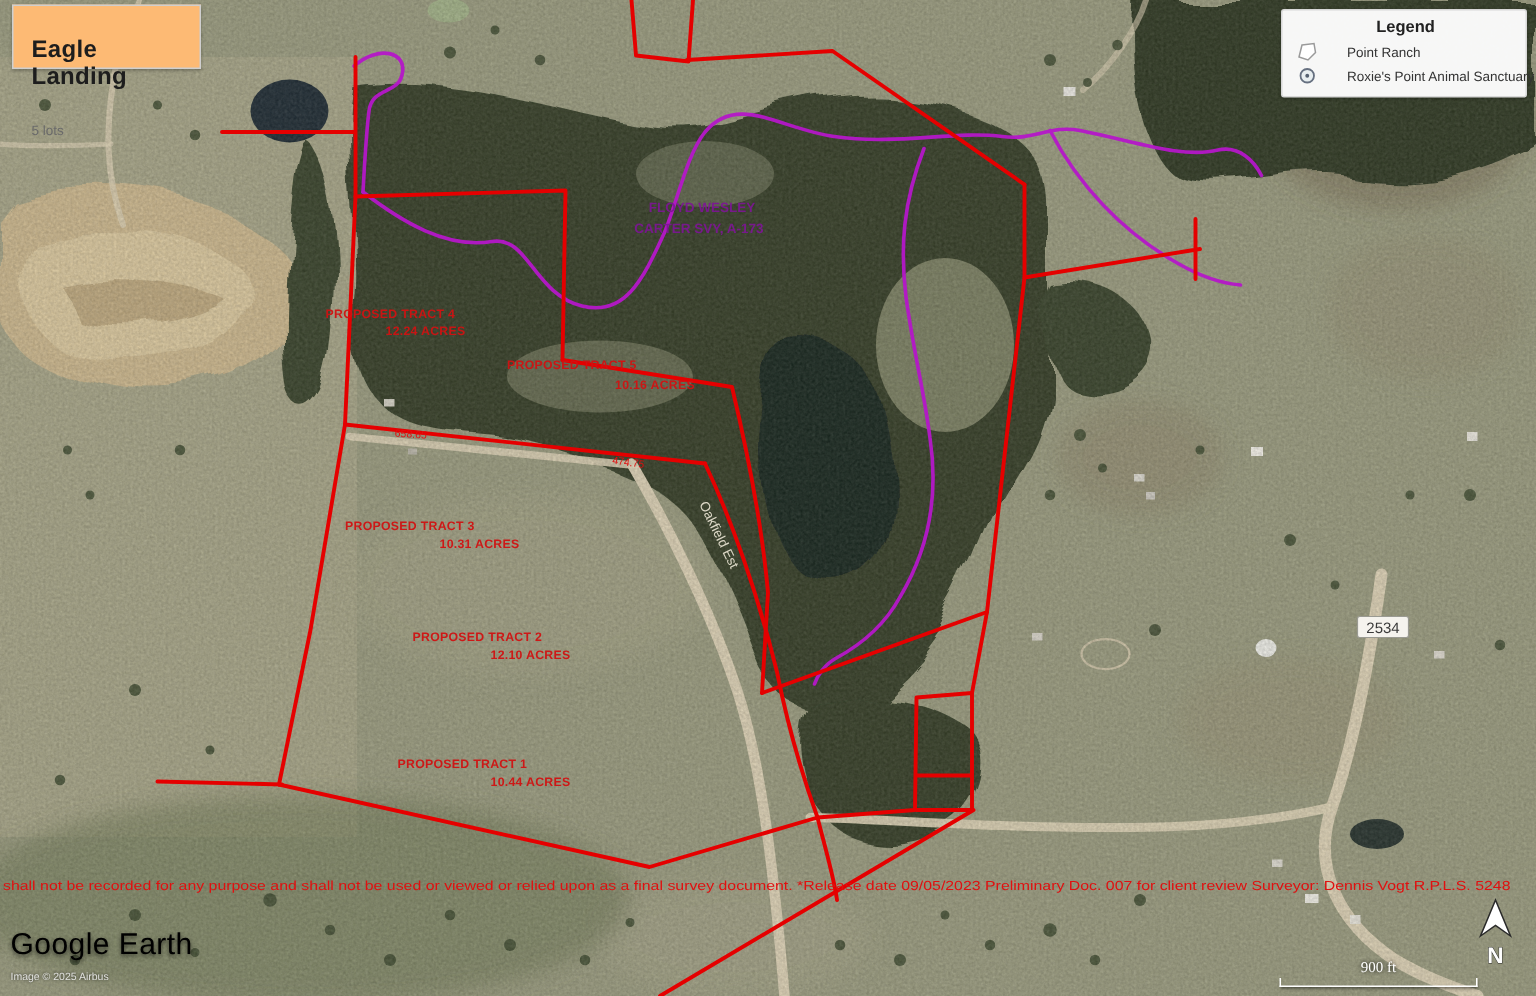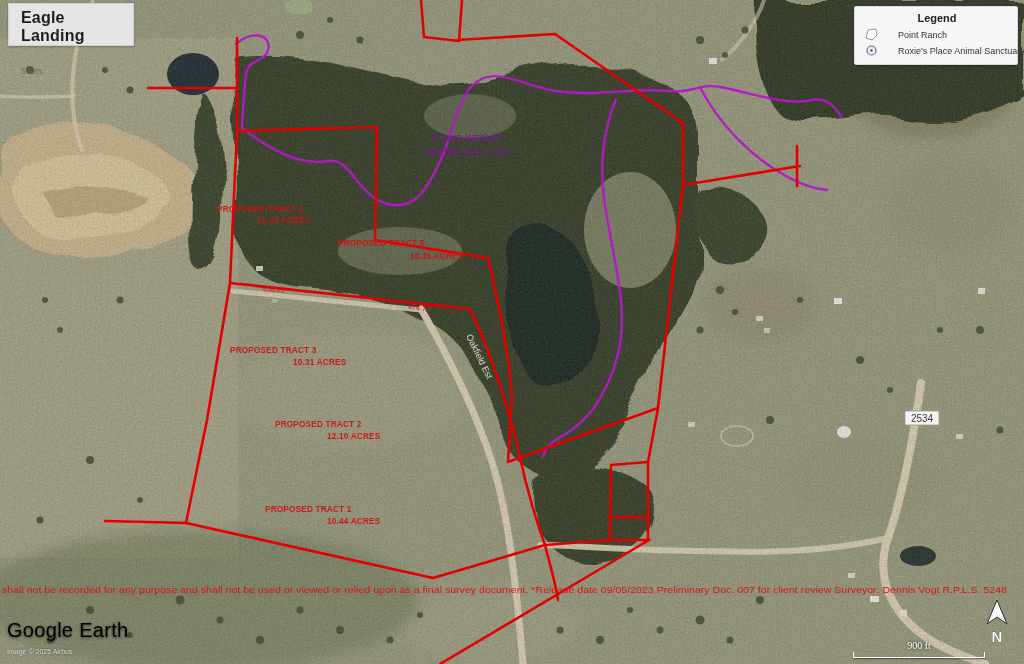--- a/index.html
+++ b/index.html
@@ -2,22 +2,22 @@
 <html><head>
 <meta charset="utf-8">
 <style>
   html,body{margin:0;padding:0;background:#222;}
   .stage{position:relative;width:1024px;height:664px;overflow:hidden;
          font-family:"Liberation Sans",sans-serif;background:#98997e;}
   .stage svg.map{position:absolute;left:0;top:0;}
 
   
   .title-card{position:absolute;left:8px;top:3px;width:126px;height:43px;
-    background:#e5e5e5;border:1px solid #cfcfcf;box-sizing:border-box;
-    padding:5px 4px 0 12px;box-shadow:0 1px 2px rgba(0,0,0,.25);}
+    background:#fdba74;border:1px solid #cfcfcf;box-sizing:border-box;
+    padding:21px 4px 0 12px;box-shadow:0 1px 2px rgba(0,0,0,.25);}
   .title-card .t{font-size:16px;font-weight:bold;color:#1d1d1d;letter-spacing:.2px;}
   .title-card .s{font-size:9px;color:#6a6a6a;margin-top:21px;}
 
   
   .legend{position:absolute;right:6px;top:6px;width:164px;
     background:rgba(255,255,255,.96);border:1px solid #d8d8d8;border-radius:2px;
     padding:5px 7px 7px 9px;box-sizing:border-box;box-shadow:0 1px 2px rgba(0,0,0,.25);}
   .legend .lt{font-size:11px;font-weight:bold;color:#222;margin-bottom:4px;text-align:center;}
   .legend .row{display:flex;align-items:center;gap:6px;margin-top:3px;}
   .legend .row .lbl{font-size:9px;color:#333;white-space:nowrap;padding-left:13px;}
@@ -242,21 +242,21 @@
     <svg class="ic" viewBox="0 0 15 13">
       <polygon points="4,2 12,1 13,7 8,12 2,10" fill="#ffffff" stroke="#9a9a9a" stroke-width="1"></polygon>
     </svg>
     <span class="lbl">Point Ranch</span>
   </div>
   <div class="row">
     <svg class="ic" viewBox="0 0 15 13">
       <circle cx="7.5" cy="6.5" r="4.5" fill="#e8eef0" stroke="#667080" stroke-width="1.2"></circle>
       <circle cx="7.5" cy="6.5" r="1.3" fill="#556070"></circle>
     </svg>
-    <span class="lbl">Roxie's Place Animal Sanctuary</span>
+    <span class="lbl">Roxie's Point Animal Sanctuary</span>
   </div>
 </div>
 
 <div class="ge-logo">Google Earth</div>
 <div class="ge-copy">Image © 2025 Airbus</div>
 
 <div class="scalebar">
   <div class="sl">900 ft</div>
   <div class="bar"></div>
 </div>

